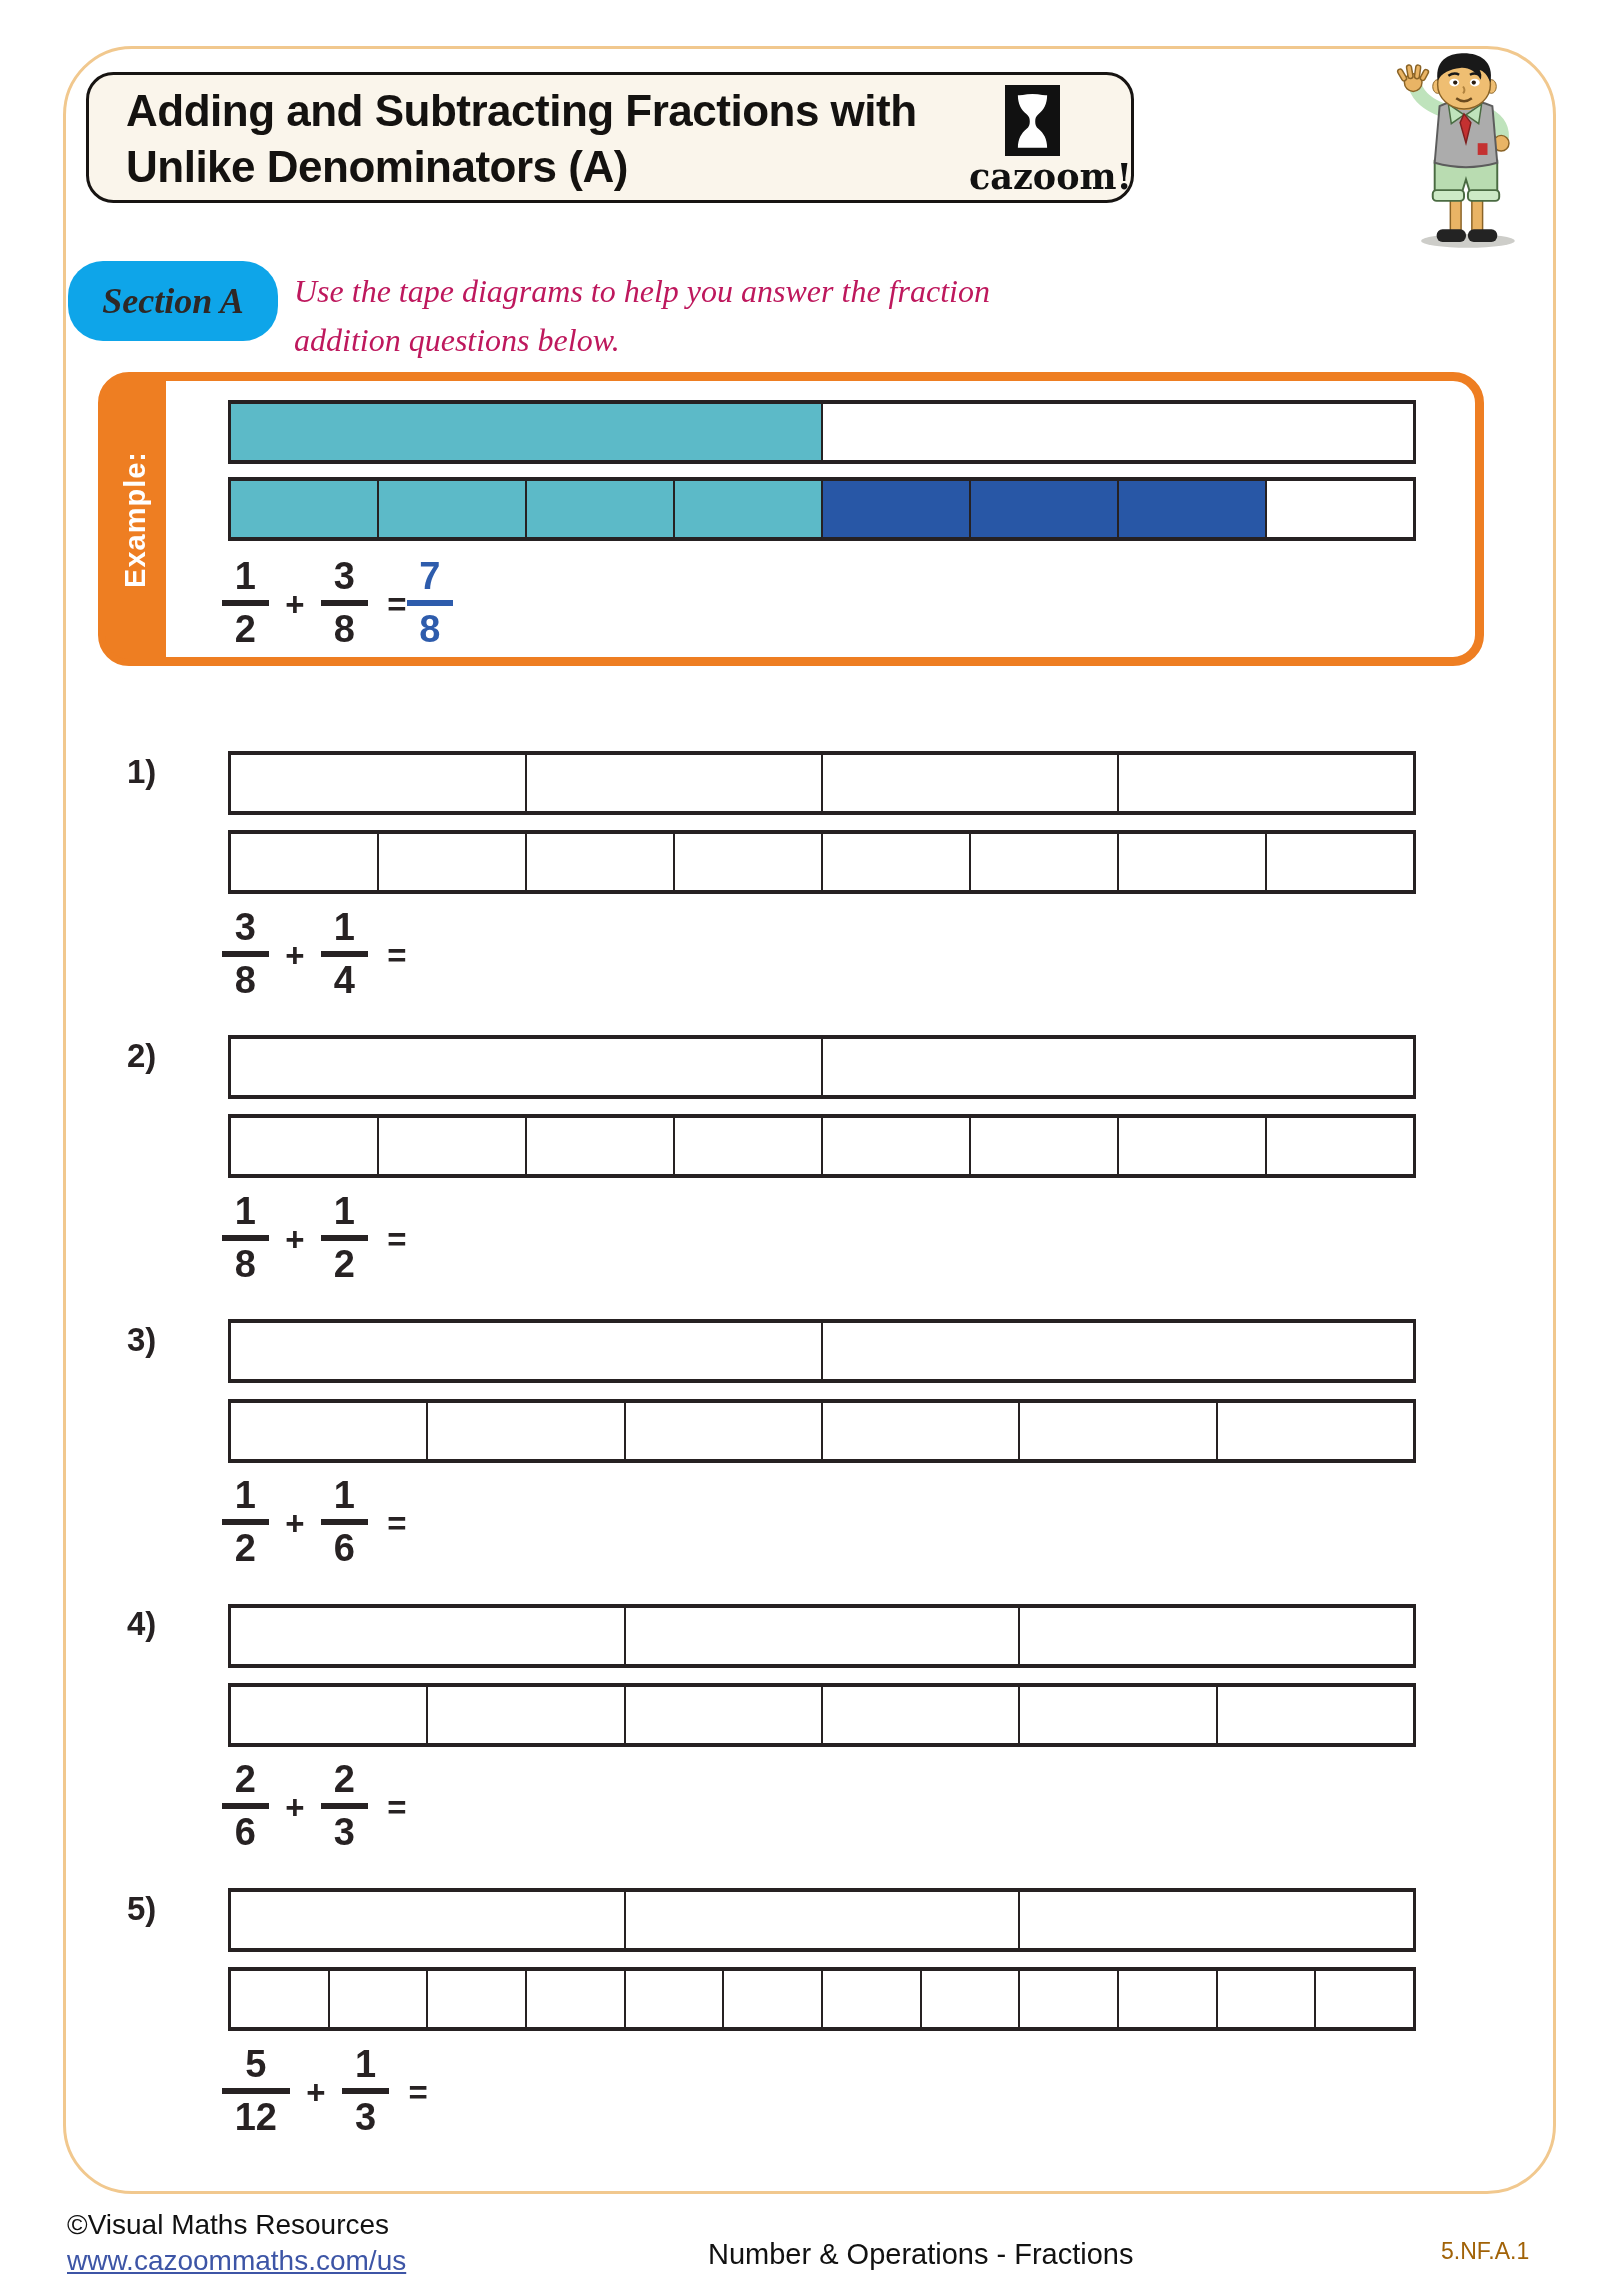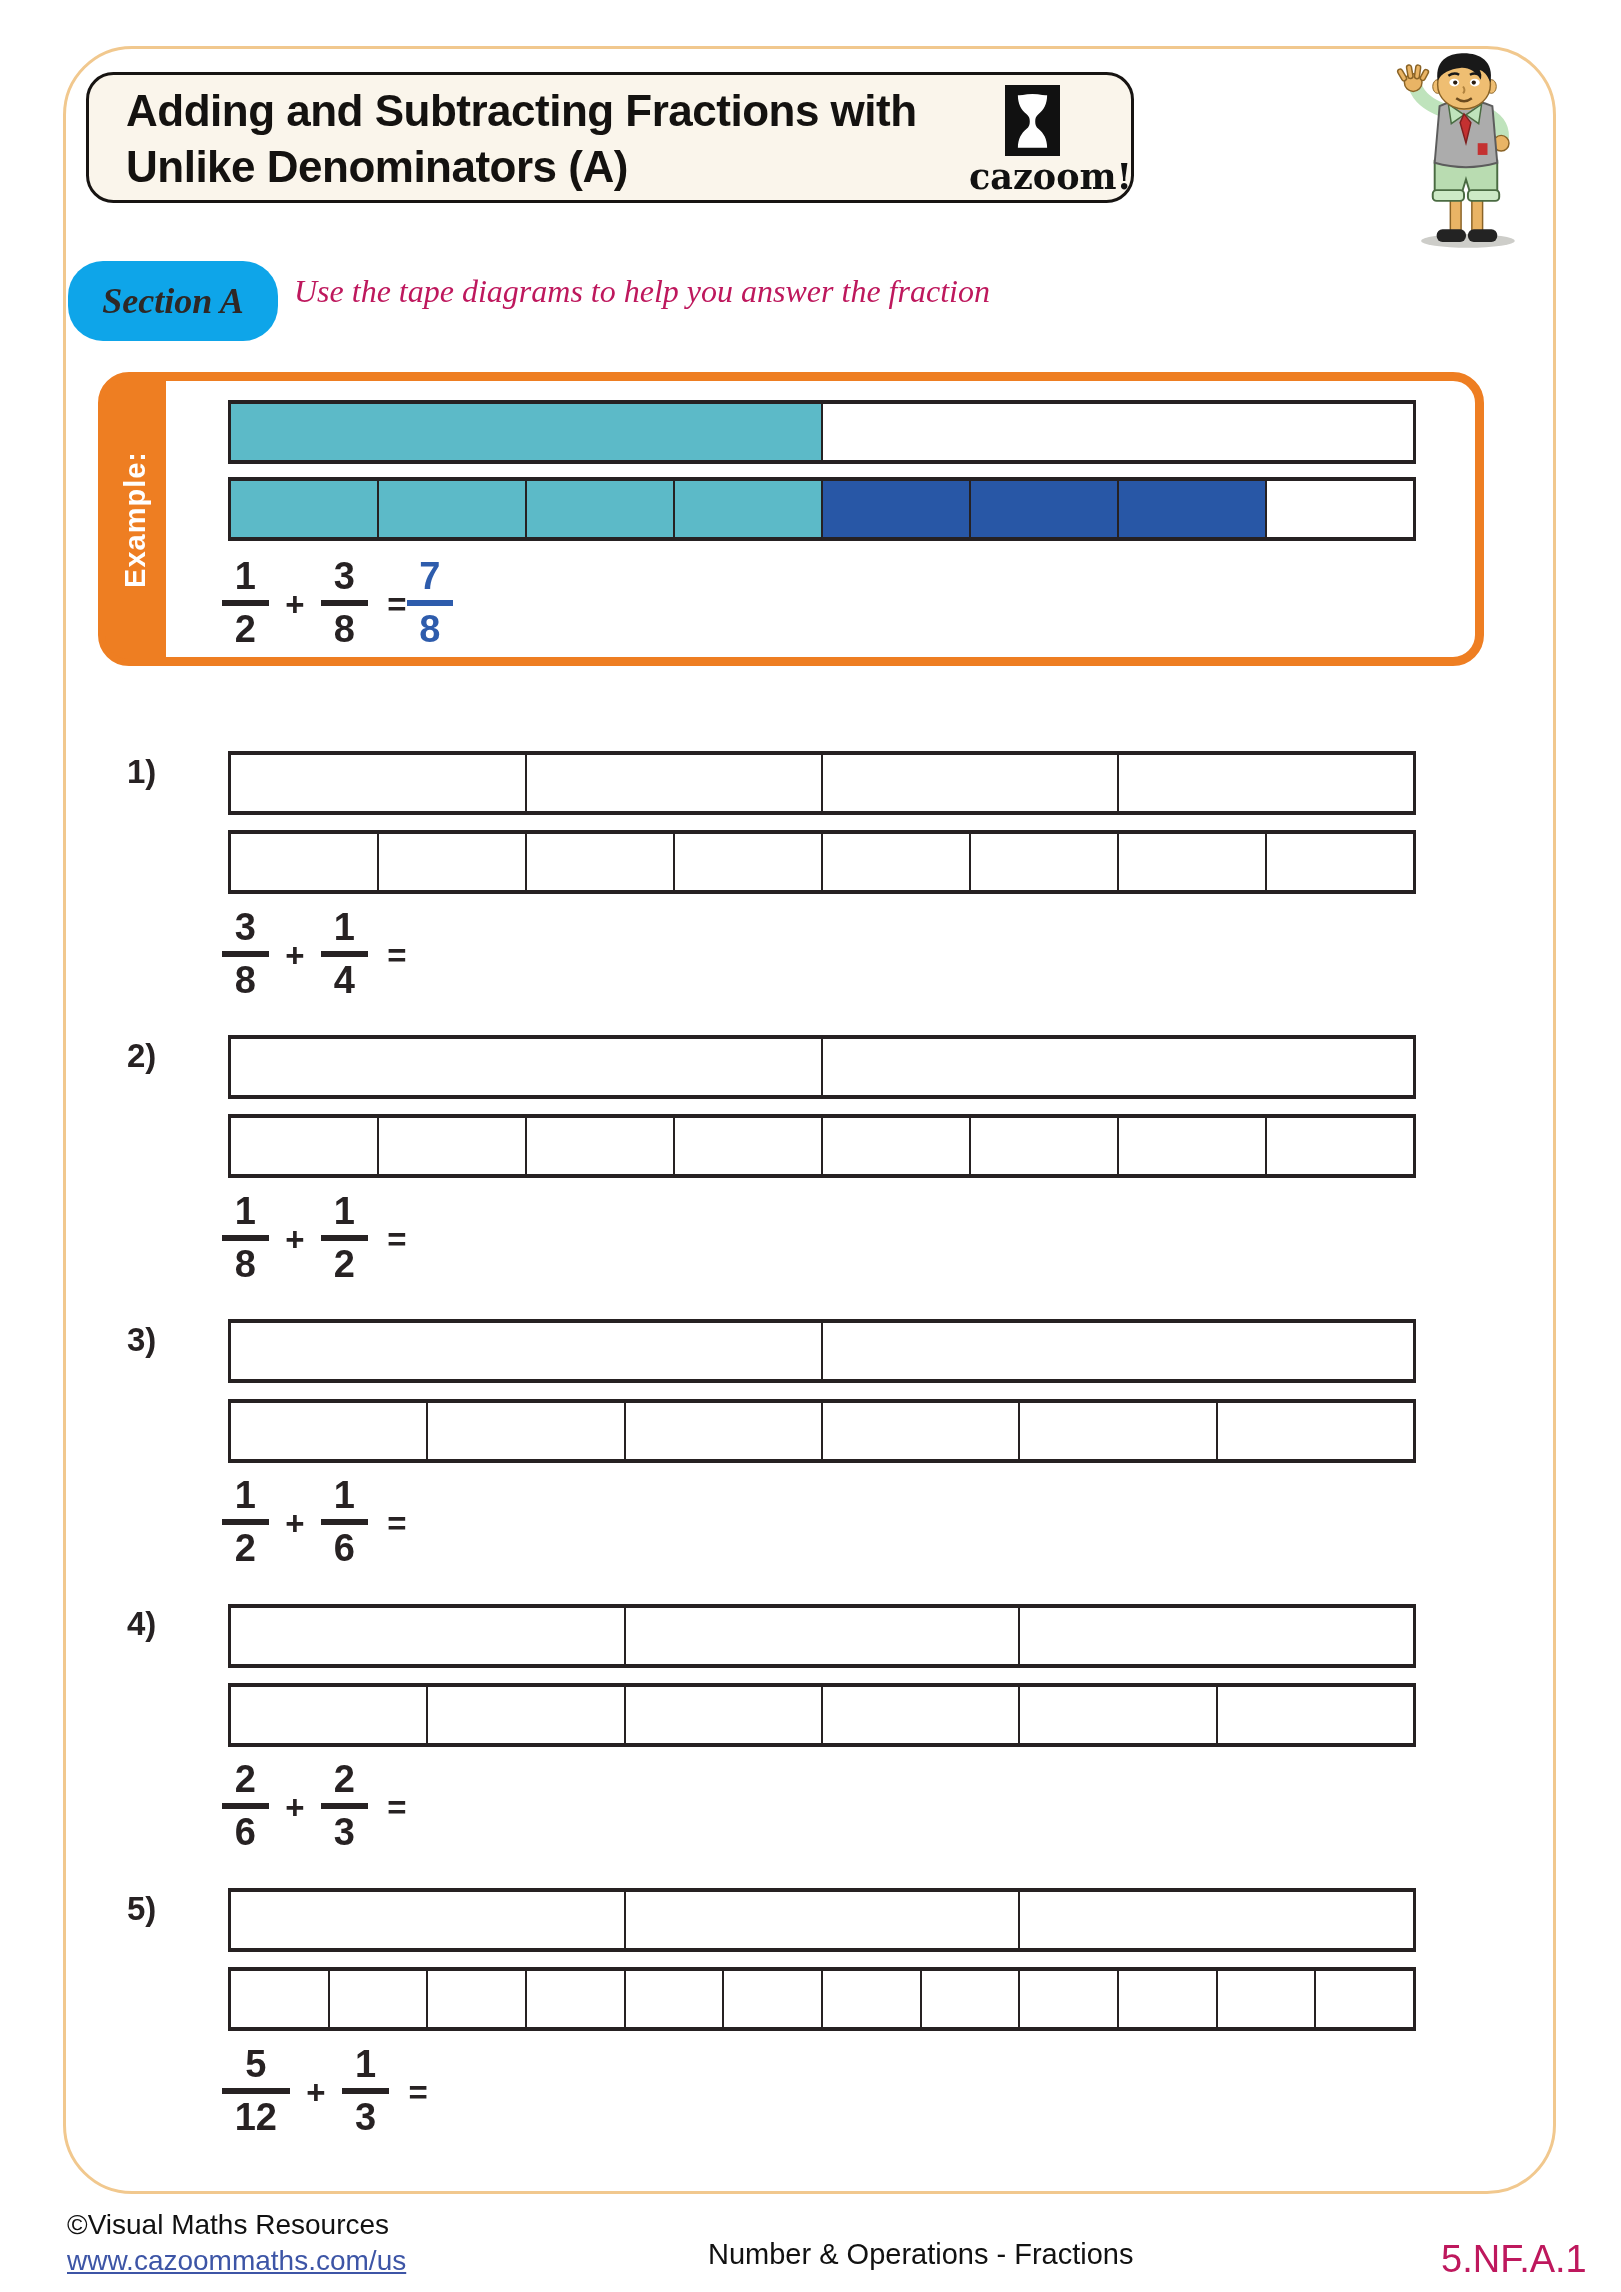--- a/index.html
+++ b/index.html
@@ -55,21 +55,21 @@
   .frac.blue .bar{background:#2E5CAC;}
   .op-plus{font-size:33px;margin:0 16.7px;padding-top:3.9px;}
   .op-eq{font-size:33px;margin-left:19.6px;padding-top:3.9px;}
 
   .qlabel{position:absolute;left:127px;font-size:33px;color:#272223;font-weight:600;}
 
   
   .footer-left{position:absolute;left:67px;top:2207px;font-size:28px;color:#111;line-height:36px;}
   .footer-url{color:#3D55A6;text-decoration:underline;cursor:pointer;}
   .footer-center{position:absolute;left:708px;top:2238px;font-size:29px;color:#111;}
-  .footer-right{position:absolute;left:1441px;top:2238px;font-size:38px;color:#be185d;}
+  .footer-right{position:absolute;left:1441px;top:2238px;font-size:23px;color:#a16207;}
 </style>
 </head>
 <body>
 
 <div class="page">
 
   <div class="outer-border"></div>
 
   <div class="header-box">
     <div class="title">
@@ -124,20 +124,21 @@
       <path d="M72 23 q6 -4 11 -1" stroke="#191919" stroke-width="2.5" fill="none"></path>
       <path d="M94 22 q6 -3 11 1" stroke="#191919" stroke-width="2.5" fill="none"></path>
       <path d="M87 34 q3 4 0 7" stroke="#b0823e" stroke-width="2" fill="none"></path>
       <path d="M80 46 q8 6 16 0" stroke="#6b4a1e" stroke-width="2.5" fill="none"></path>
     </svg>
   </div>
 
   <div class="section-pill">Section A</div>
   <div class="instruction">
     <div>Use the tape diagrams to help you answer the fraction</div>
+    <div>addition questions below.</div>
   </div>
 
   <div class="example-box">
     <div class="example-tab">
       <span class="example-tab-text">Example:</span>
     </div>
   </div>
 
   <div id="dyn">
       <div class="tape" style="left: 228px; top: 400px; width: 1188px; height: 64px;">

